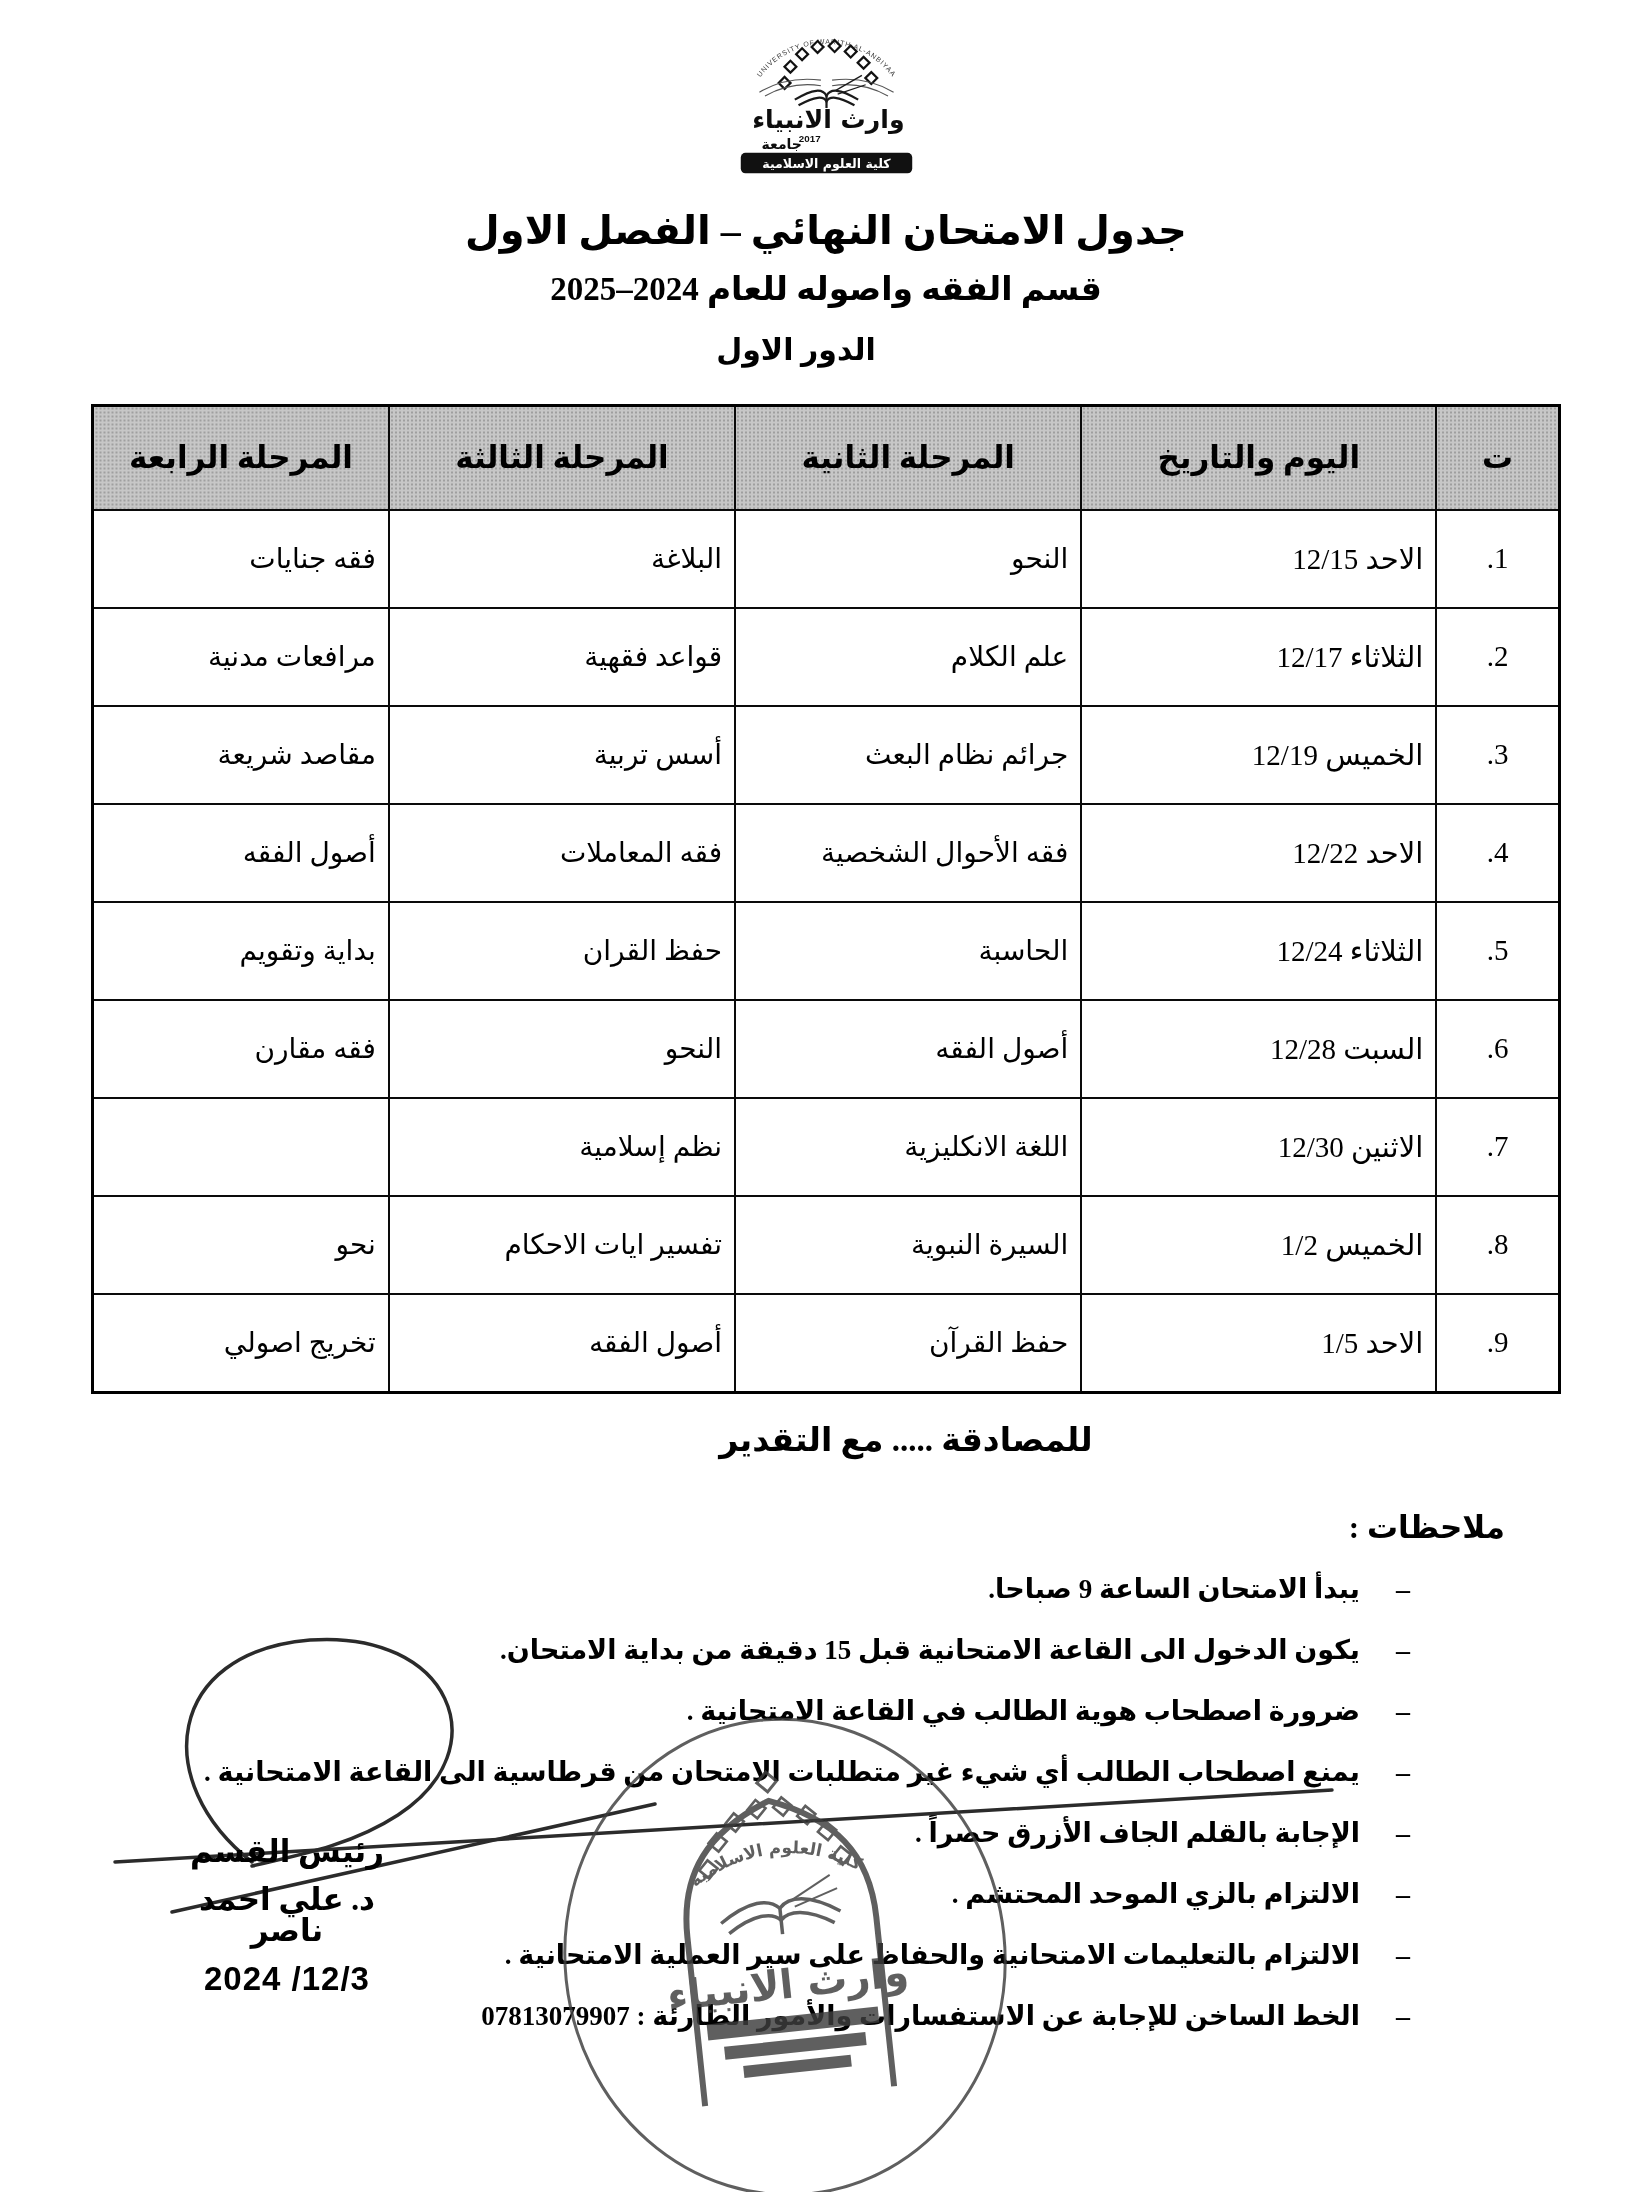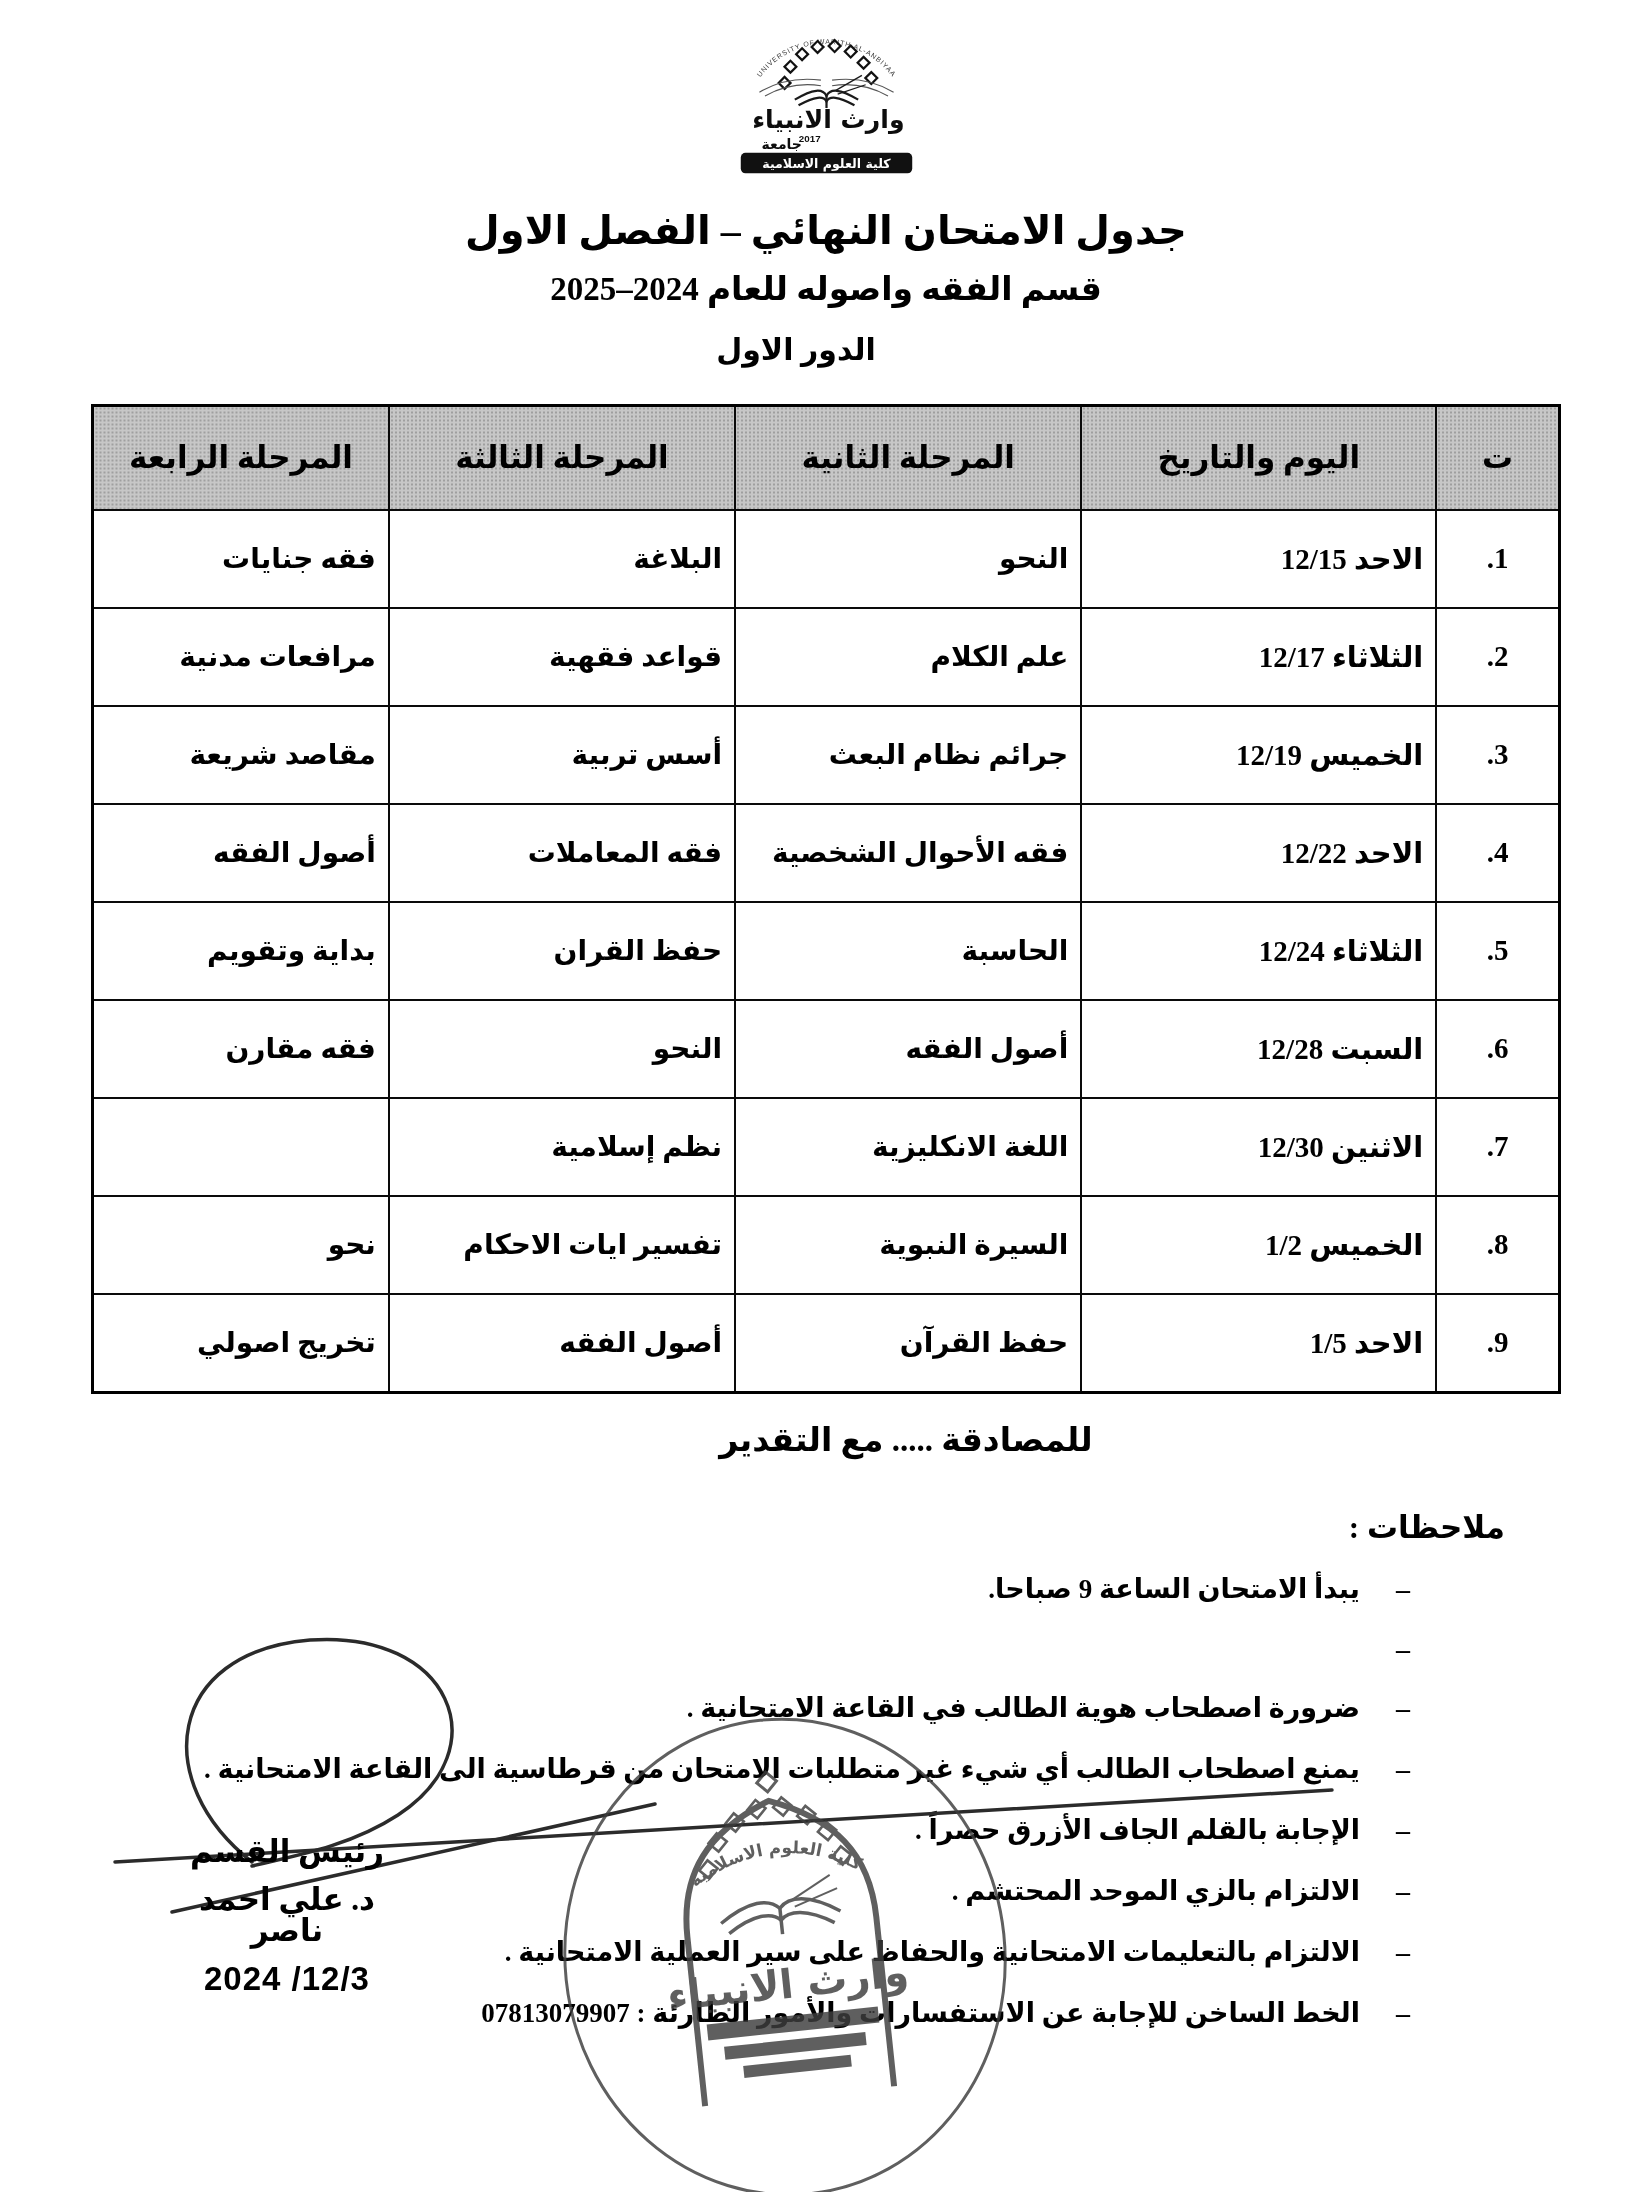--- a/index.html
+++ b/index.html
@@ -41,21 +41,21 @@
   }
   table.exam th{
     height:70px;
     font-size:31px;font-weight:bold;text-align:center;
     background-color:#c7c7c7;
     background-image:radial-gradient(#9f9f9f 0.8px, transparent 0.9px);
     background-size:4px 4px;
   }
   table.exam td{
     height:64px;
-    font-size:28px;text-align:right;font-weight:700;
+    font-size:28px;text-align:right;font-weight:400;
   }
   table.exam td.c-num{text-align:center;font-size:29px;padding:0 6px;}
   table.exam td.c-day{font-size:29px;}
   
   .approval{
     margin-top:26px;text-align:center;
     font-size:33px;font-weight:bold;
     position:relative;left:80px;
   }
   
@@ -222,20 +222,21 @@
 
   <section class="notes">
     <div class="notes-heading">ملاحظات :</div>
     <div class="notes-list">
       <div class="note">
         <span class="dash">–</span>
         <span class="note-text">يبدأ الامتحان الساعة 9 صباحا.</span>
       </div>
       <div class="note">
         <span class="dash">–</span>
+        <span class="note-text">يكون الدخول الى القاعة الامتحانية  قبل 15 دقيقة من بداية الامتحان.</span>
       </div>
       <div class="note">
         <span class="dash">–</span>
         <span class="note-text">ضرورة اصطحاب هوية الطالب في القاعة الامتحانية .</span>
       </div>
       <div class="note">
         <span class="dash">–</span>
         <span class="note-text">يمنع اصطحاب الطالب أي شيء غير متطلبات الامتحان من قرطاسية الى القاعة الامتحانية .</span>
       </div>
       <div class="note">

